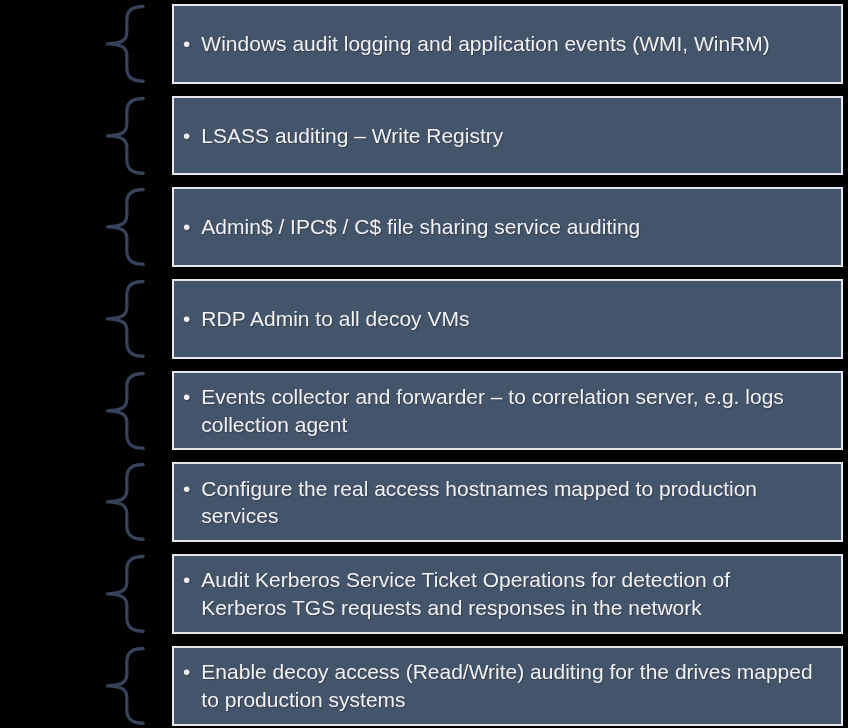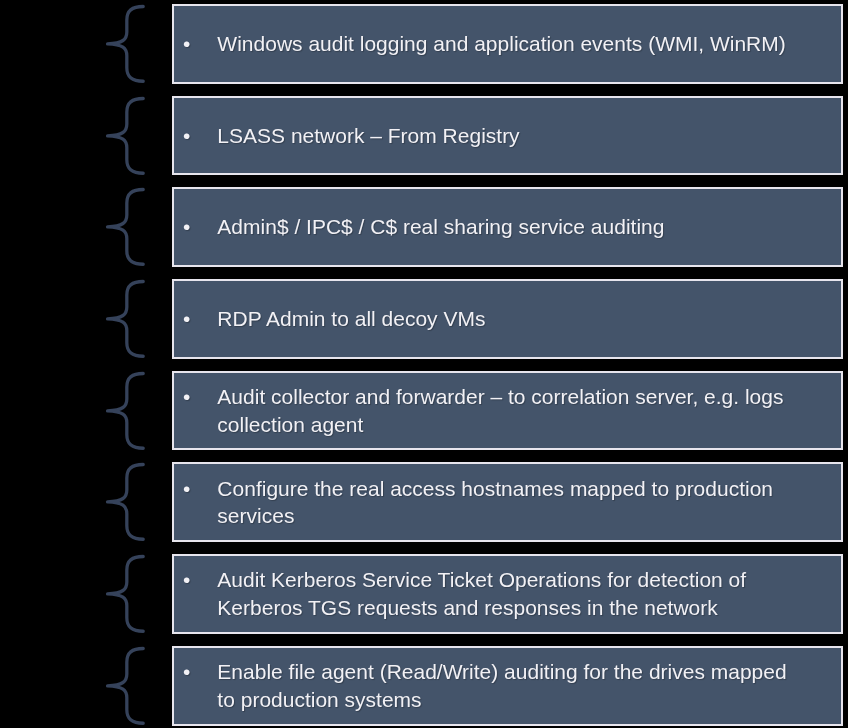--- a/index.html
+++ b/index.html
@@ -54,21 +54,20 @@
     font-size: 21px;
     line-height: 27.5px;
     text-shadow: 1px 1px 1px rgba(0,0,0,0.25);
   }
   .bullet {
     flex: 0 0 auto;
     margin-right: 11px;
   }
   .txt {
     white-space: pre-line;
-    margin-left: 16px;
   }
 </style>
 </head>
 <body>
 
 <svg width="0" height="0" style="position:absolute">
   <defs>
     <path id="left-brace-path" d="M 50 2.5 C 38 2.5 33 7 33 16 L 33 28 C 33 35.5 29 39.5 13 40 C 29 40.5 33 44.5 33 52 L 33 64 C 33 73 38 77.5 50 77.5" fill="none" stroke="#35425A" stroke-width="3.4" stroke-linecap="round" stroke-linejoin="round"></path>
   </defs>
 </svg>
@@ -91,35 +90,35 @@
 
   <div class="row">
     <div class="brace-wrap">
       <svg viewBox="0 0 56 80" preserveAspectRatio="none">
           <use href="#left-brace-path"></use>
         </svg>
     </div>
     <div class="box">
       <div class="entry">
         <span class="bullet">•</span>
-        <span class="txt">LSASS network – From Registry</span>
+        <span class="txt">LSASS auditing – Write Registry</span>
       </div>
     </div>
   </div>
 
   <div class="row">
     <div class="brace-wrap">
       <svg viewBox="0 0 56 80" preserveAspectRatio="none">
           <use href="#left-brace-path"></use>
         </svg>
     </div>
     <div class="box">
       <div class="entry">
         <span class="bullet">•</span>
-        <span class="txt">Admin$ / IPC$ / C$ real sharing service auditing</span>
+        <span class="txt">Admin$ / IPC$ / C$ file sharing service auditing</span>
       </div>
     </div>
   </div>
 
   <div class="row">
     <div class="brace-wrap">
       <svg viewBox="0 0 56 80" preserveAspectRatio="none">
           <use href="#left-brace-path"></use>
         </svg>
     </div>
@@ -133,21 +132,21 @@
 
   <div class="row">
     <div class="brace-wrap">
       <svg viewBox="0 0 56 80" preserveAspectRatio="none">
           <use href="#left-brace-path"></use>
         </svg>
     </div>
     <div class="box">
       <div class="entry">
         <span class="bullet">•</span>
-        <span class="txt">Audit collector and forwarder – to correlation server, e.g. logs
+        <span class="txt">Events collector and forwarder – to correlation server, e.g. logs
 collection agent</span>
       </div>
     </div>
   </div>
 
   <div class="row">
     <div class="brace-wrap">
       <svg viewBox="0 0 56 80" preserveAspectRatio="none">
           <use href="#left-brace-path"></use>
         </svg>
@@ -178,19 +177,19 @@
 
   <div class="row">
     <div class="brace-wrap">
       <svg viewBox="0 0 56 80" preserveAspectRatio="none">
           <use href="#left-brace-path"></use>
         </svg>
     </div>
     <div class="box">
       <div class="entry">
         <span class="bullet">•</span>
-        <span class="txt">Enable file agent (Read/Write) auditing for the drives mapped
+        <span class="txt">Enable decoy access (Read/Write) auditing for the drives mapped
 to production systems</span>
       </div>
     </div>
   </div>
 
 </div>
 
 </body></html>

